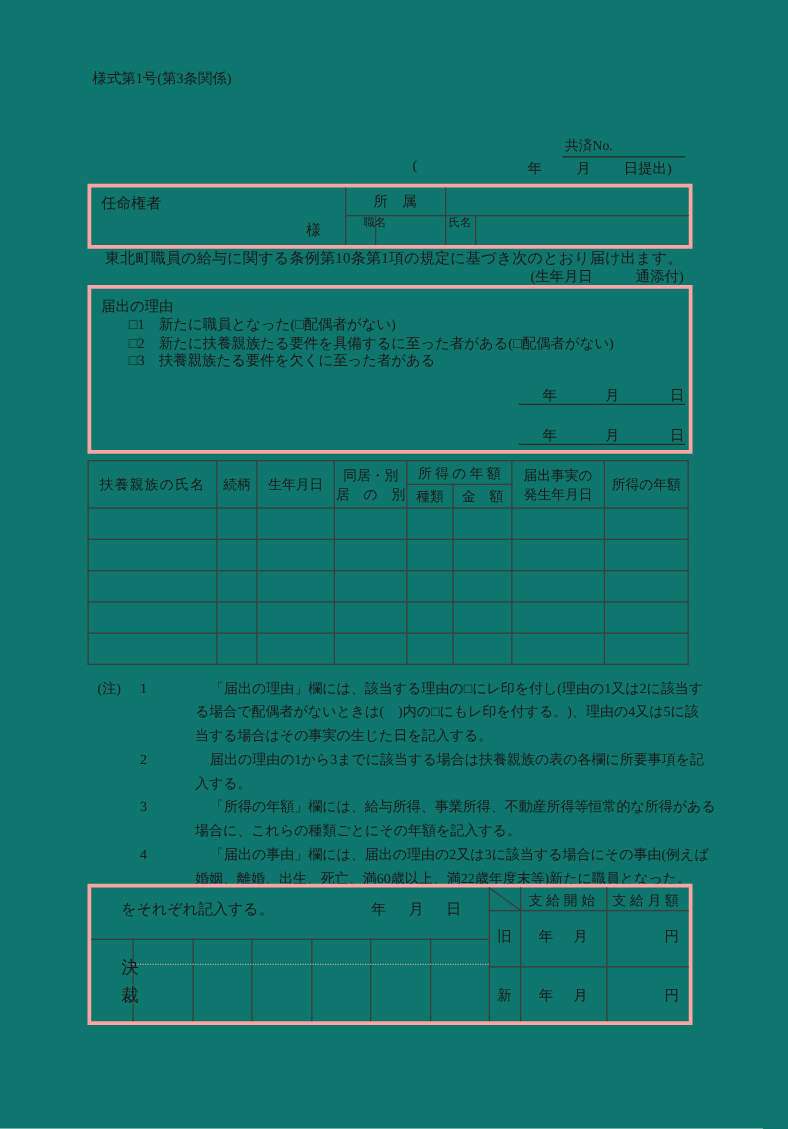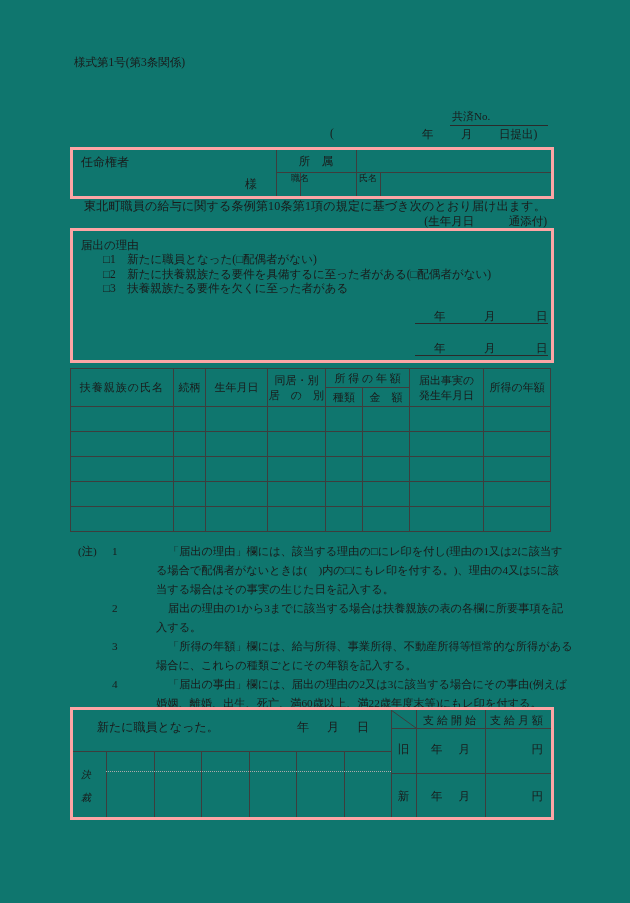--- a/index.html
+++ b/index.html
@@ -41,21 +41,21 @@
   table.dep tr.data td { height:24px; }
 
   .notes { left:70px; top:542px; width:482px; font-size:11.2px; line-height:19px; }
   .notes .nlabel { position:absolute; left:8px; top:0; }
   .notes .num { position:absolute; left:42px; }
   .notes .ntext { position:absolute; left:50px; width:432px; text-indent:12px;margin-left:36px; }
 
   .appr { left:70px; top:707px; width:478px; height:107px; font-size:12px; }
   .appr .certify { left:24px; top:9px; }
   .appr .d span { position:absolute; top:9px; }
-  .kessai { left:8px; top:53px; width:16px; font-size:10px; line-height:23px; word-break:break-all;font-style:italic; }
+  .kessai { left:24px; top:53px; width:16px; font-size:14px; line-height:23px; word-break:break-all; }
   .hd-cell { position:absolute; top:3px; text-align:center; letter-spacing:3px; font-size:11px; }
   .rowlbl { position:absolute; left:318px; width:25px; text-align:center; font-size:11.5px; }
   .ym { position:absolute; left:343px; width:69px; display:flex; justify-content:center; gap:16px; font-size:11.5px; }
   .yen { position:absolute; left:412px; width:58px; text-align:right; font-size:11.5px; }
   .dotted { position:absolute; left:33px; top:61px; width:285px; border-top:1px dotted #aaaaaa; }
 </style>
 </head>
 <body>
 
 <div class="page">
@@ -190,42 +190,42 @@
 る場合で配偶者がないときは(　)内の□にもレ印を付する。)、理由の4又は5に該
 当する場合はその事実の生じた日を記入する。</div>
     <span class="num" style="top:57px">2</span>
     <div class="ntext pre" style="top:57px">届出の理由の1から3までに該当する場合は扶養親族の表の各欄に所要事項を記
 入する。</div>
     <span class="num" style="top:95px">3</span>
     <div class="ntext pre" style="top:95px">「所得の年額」欄には、給与所得、事業所得、不動産所得等恒常的な所得がある
 場合に、これらの種類ごとにその年額を記入する。</div>
     <span class="num" style="top:133px">4</span>
     <div class="ntext pre" style="top:133px">「届出の事由」欄には、届出の理由の2又は3に該当する場合にその事由(例えば
-婚姻、離婚、出生、死亡、満60歳以上、満22歳年度末等)にもレ印を付する。</div>
+婚姻、離婚、出生、死亡、満60歳以上、満22歳年度末等)新たに職員となった。</div>
   </div>
 
   <div class="box appr">
     <div class="ln" style="left:318px;top:0;width:1px;height:107px"></div>
     <div class="ln" style="left:343px;top:0;width:1px;height:107px"></div>
     <div class="ln" style="left:412px;top:0;width:1px;height:107px"></div>
     <div class="ln" style="left:318px;top:18px;width:160px;height:1px"></div>
     <div class="ln" style="left:318px;top:63px;width:160px;height:1px"></div>
     <div class="ln" style="left:0;top:41px;width:318px;height:1px"></div>
     <div class="ln" style="left:33px;top:41px;width:1px;height:66px"></div>
     <div class="ln" style="left:81px;top:41px;width:1px;height:66px"></div>
     <div class="ln" style="left:128px;top:41px;width:1px;height:66px"></div>
     <div class="ln" style="left:176px;top:41px;width:1px;height:66px"></div>
     <div class="ln" style="left:223px;top:41px;width:1px;height:66px"></div>
     <div class="ln" style="left:271px;top:41px;width:1px;height:66px"></div>
     <div class="dotted"></div>
     <svg class="abs" style="left:318px;top:0" width="25" height="18">
         <line x1="0" y1="0" x2="25" y2="18" stroke="#3d3d3d" stroke-width="1"></line>
       </svg>
 
-    <div class="abs certify">新たに職員となった。</div>
+    <div class="abs certify">をそれぞれ記入する。</div>
     <div class="abs d">
       <span style="left:224px">年</span>
       <span style="left:254px">月</span>
       <span style="left:284px">日</span>
     </div>
     <div class="abs kessai">決裁</div>
     <div class="hd-cell" style="left:344px;width:68px">支給開始</div>
     <div class="hd-cell" style="left:413px;width:64px">支給月額</div>
     <div class="rowlbl" style="top:32px">旧</div>
     <div class="rowlbl" style="top:79px">新</div>

